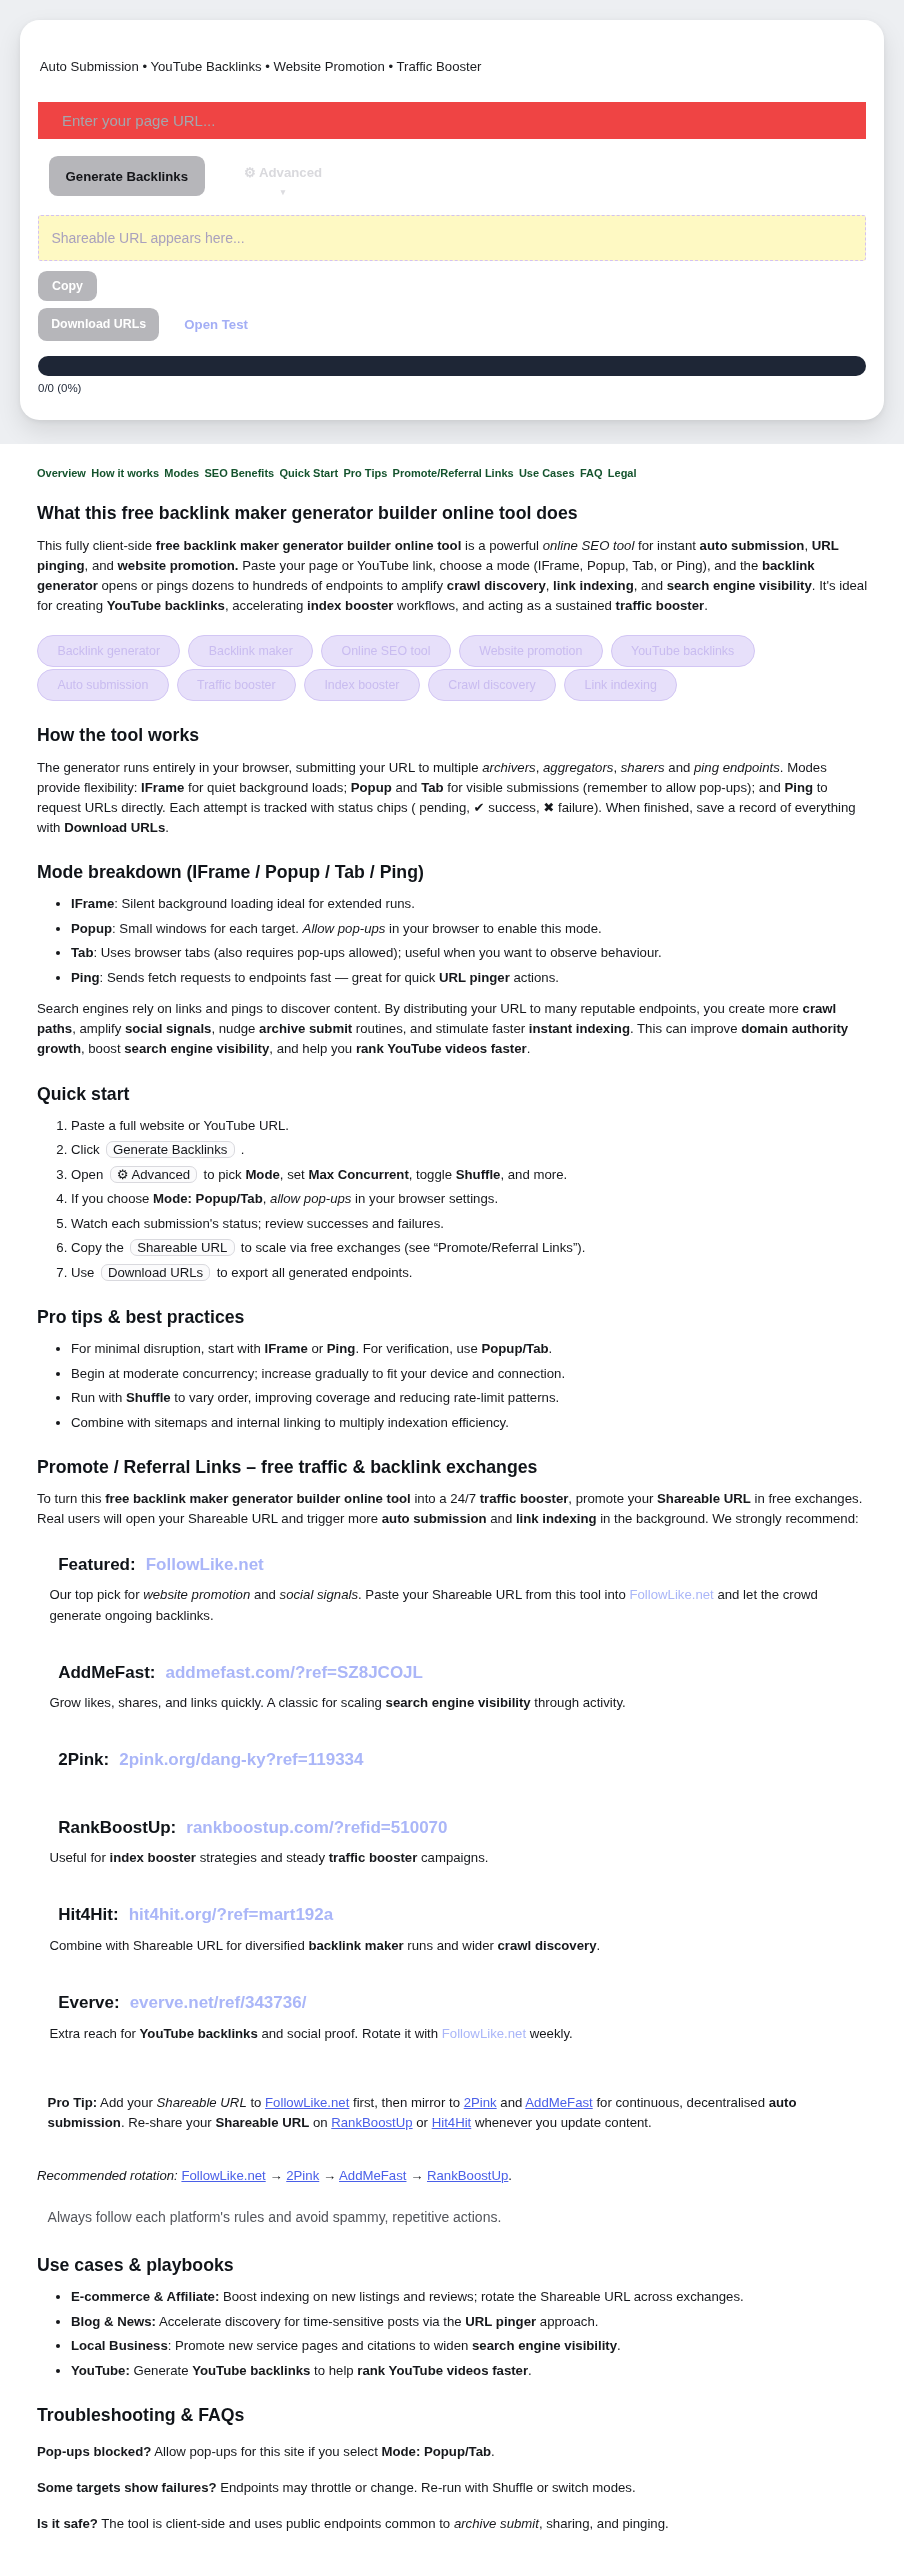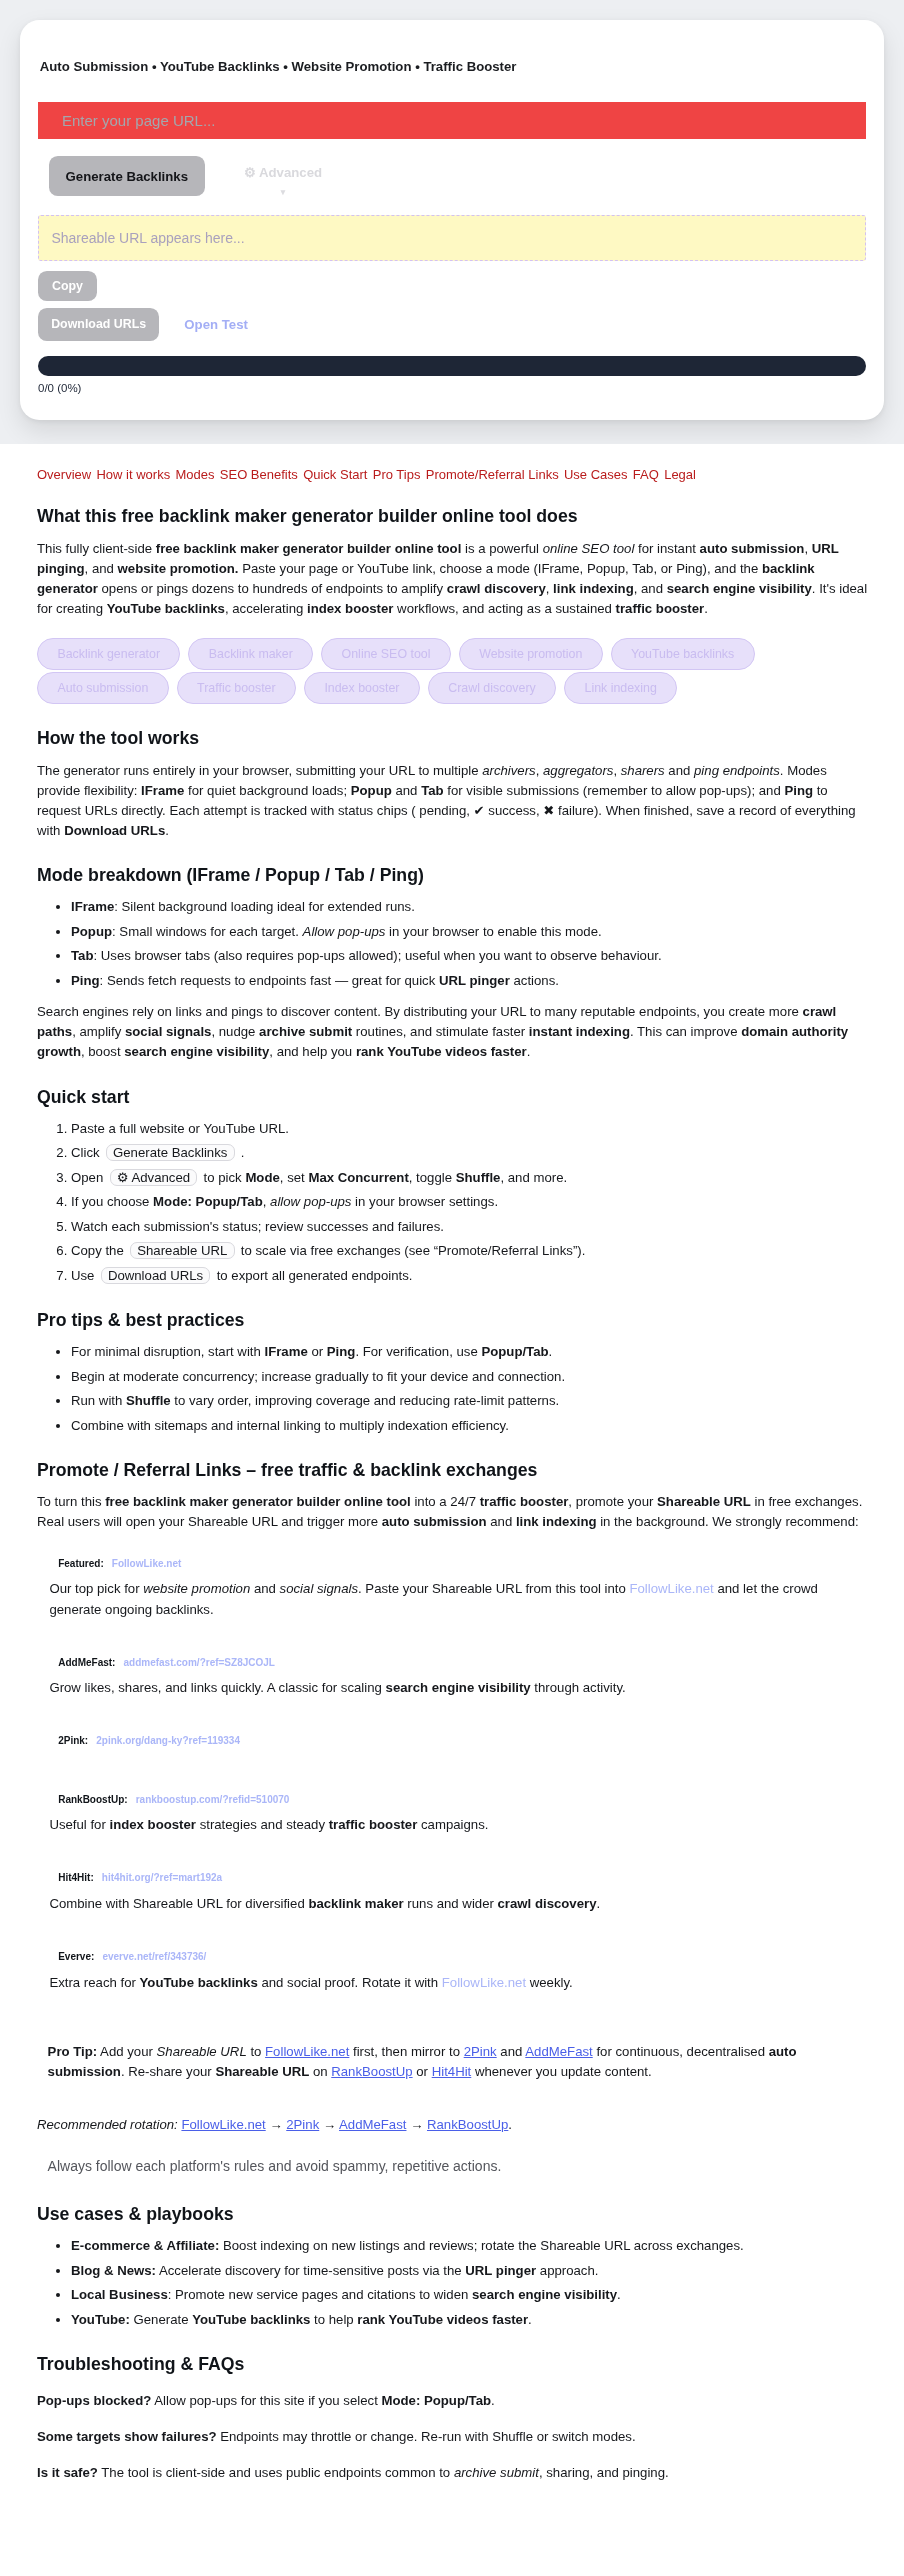--- a/index.html
+++ b/index.html
@@ -7,21 +7,21 @@
     width:904px;min-height:2576px;background:#ffffff;
     font-family:"Liberation Sans", sans-serif;color:#16181c;
   }
   
   .hero{background:#edeff2;padding:20.3px 20.3px 24px;}
   .tool-card{
     background:#ffffff;border-radius:19.4px;
     box-shadow:0 10.6px 25px rgba(0,0,0,.10),0 1.8px 5.3px rgba(0,0,0,.06);
     padding:37px 17.7px 26.5px;
   }
-  .tagline{font-size:13.2px;color:#1b1d21;margin:0 1.8px 25px;font-weight:bold;}
+  .tagline{font-size:13.2px;color:#1b1d21;margin:0 1.8px 25px;}
   .url-input{
     display:block;width:100%;box-sizing:border-box;border:0;outline:none;
     font-size:15px;padding:9.7px 8.8px 9.7px 24px;color:#16181c;background:#ef4444;
     font-family:inherit;
   }
   .url-input::placeholder{color:#a3a7ad;}
   .btn-row{display:flex;align-items:flex-start;gap:39px;margin:17.7px 0 0 10.6px;}
   .generate-btn{
     background:#b6b6ba;border:0;border-radius:8.8px;padding:12.4px 17px;
     font-weight:bold;font-size:13.2px;color:#141519;cursor:pointer;font-family:inherit;
@@ -45,38 +45,38 @@
   .download-btn{
     background:#b6b6ba;color:#ffffff;font-weight:bold;border:0;border-radius:8.8px;
     padding:9.7px 13.2px;font-size:12.4px;cursor:pointer;font-family:inherit;
   }
   .open-test{color:#a3aef5;font-weight:bold;font-size:13.2px;text-decoration:none;}
   .progress-bar{margin-top:15px;height:19.4px;background:#1e2636;border-radius:10.6px;}
   .progress-label{font-size:11.5px;color:#1e2636;margin-top:6.2px;}
   
   .article{padding:23px 35px 26.5px 37px;background:#ffffff;}
   .toc{display:flex;flex-wrap:wrap;column-gap:5.3px;row-gap:3.5px;}
-  .toc a{color:#b91c1c;font-weight:normal;font-size:13px;text-decoration:none;}
+  .toc a{color:#14532d;font-weight:bold;font-size:11px;text-decoration:none;}
   h2{font-size:17.7px;color:#101419;margin:24px 0 11.5px;font-weight:bold;}
   p,li{font-size:13.2px;line-height:1.52;}
   p{margin:11.5px 0;}
   ul,ol{margin:11.5px 0;padding-left:34px;}
   li{margin:4.4px 0;}
   .b{font-weight:bold;}
   .i{font-style:italic;}
   .chip{border:0.9px solid #d9d9de;background:#fbfbfc;border-radius:7px;padding:0 6.2px;margin:0 2.6px;white-space:nowrap;}
   .lnk{color:#aab6f8;text-decoration:none;}
   .lnkb{color:#4a5fe8;text-decoration:underline;}
   .pills{display:flex;flex-wrap:wrap;column-gap:8px;row-gap:1.8px;margin:19.4px 0 3.5px;}
   .pill{
     background:#e7e0fa;border:0.9px solid #d2c6f4;color:#c9bcf0;border-radius:17px;
     padding:8px 19.4px;font-size:12.4px;white-space:nowrap;
   }
   .ref-card{padding:11.5px 12.4px;margin:14px 0;border-radius:12.4px;}
-  .ref-head{font-size:10px;margin:0 0 10.6px;padding-left:8.8px;}
+  .ref-head{font-size:17px;margin:0 0 10.6px;padding-left:8.8px;}
   .ref-label{font-weight:bold;color:#101419;}
   .ref-url{color:#aab6f8;text-decoration:none;margin-left:5.3px;}
   .ref-desc{margin:0;}
   .protip-box{padding:3.5px 10.6px;margin:23px 0 5.3px;}
   .rotation{margin:17.7px 0;}
   .fine-note{font-size:14px;color:#54565c;margin:21px 0 26.5px;padding-left:10.6px;}
   .faq-p{margin:16px 0;}
 </style>
 </head>
 <body>

